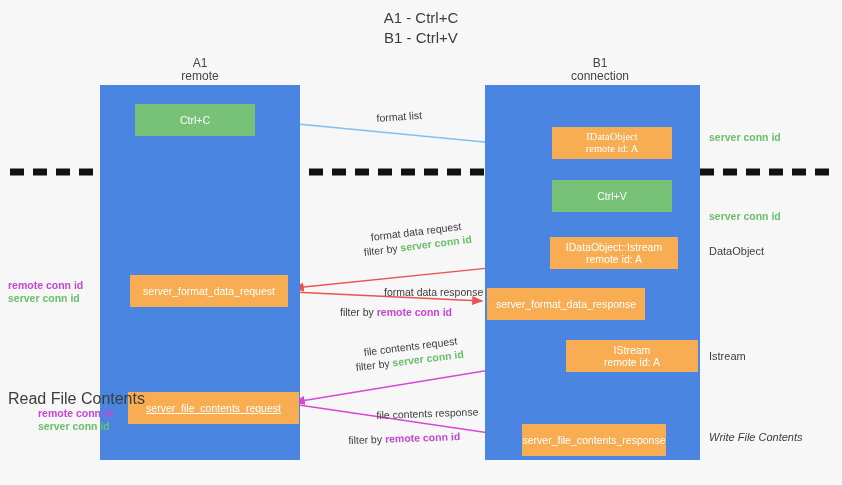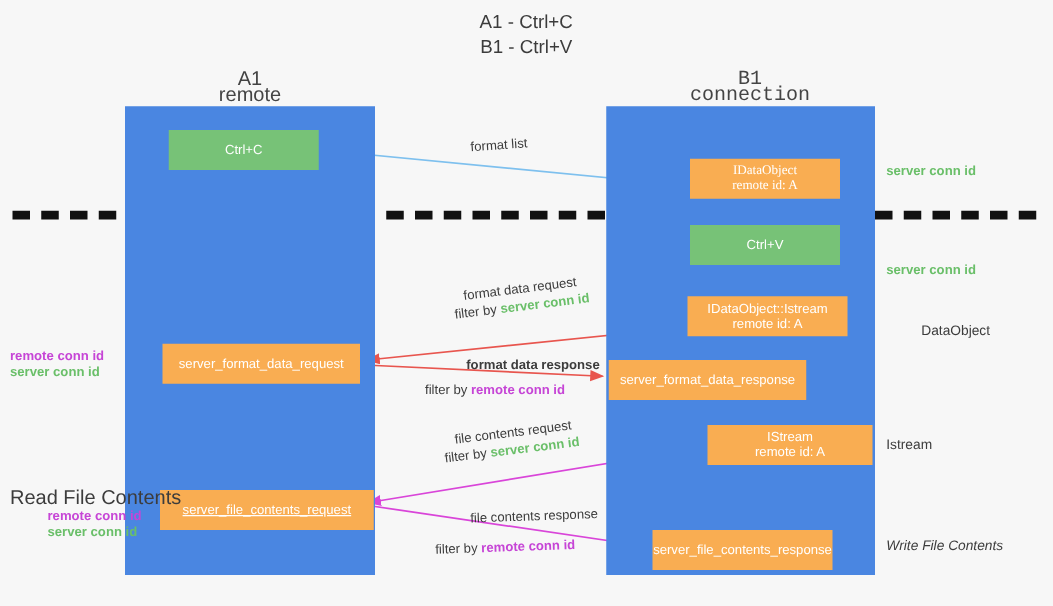--- a/index.html
+++ b/index.html
@@ -30,27 +30,27 @@
     text-align: center;
     font-size: 15px;
     line-height: 20px;
     color: #3c3c3c;
     white-space: pre-line;
   }
 
   
   .col-header {
     text-align: center;
-    font-size: 16px;
+    font-size: 12px;
     line-height: 13px;
     color: #444;
     white-space: pre-line;
   }
   #hdr-a1 { left: 100px; top: 57px; width: 200px; }
-  #hdr-b1 { left: 500px; top: 57px; width: 200px; font-family: Liberation Mono, monospace; }
+  #hdr-b1 { left: 500px; top: 57px; width: 200px; }
 
   
   .lane {
     background: #4a86e1;
   }
   #lane-a1 { left: 100px; top: 85px; width: 200px; height: 375px; }
   #lane-b1 { left: 485px; top: 85px; width: 215px; height: 375px; }
 
   
   .node {
@@ -83,41 +83,41 @@
   .annot {
     font-size: 10.5px;
     line-height: 13px;
   }
   .conn-green   { color: #6abf69; font-weight: bold; }
   .conn-magenta { color: #c645d6; font-weight: bold; }
   .plain        { color: #3c3c3c; font-weight: normal; }
 
   #a-servconn-1 { left: 709px; top: 131px; }
   #a-servconn-2 { left: 709px; top: 210px; }
-  #a-dataobject { left: 709px; top: 259px; font-size: 11px; color:#3c3c3c;margin-left:28px; }
+  #a-dataobject { left: 709px; top: 245px; font-size: 11px; color:#3c3c3c; }
   #a-istream    { left: 709px; top: 350px; font-size: 11px; color:#3c3c3c; }
   #a-writefile  { left: 709px; top: 431px; font-size: 11px; color:#3c3c3c;font-style:italic; }
 
   #a-left-conn  { left: 8px;  top: 279px; text-align: left; }
   #a-readfile   { left: 8px;  top: 392px; font-size: 16px; color: #3c3c3c; }
   #a-left-conn2 { left: 38px; top: 407px; text-align: left; }
 
   
   .edge-label {
     font-size: 10.5px;
     line-height: 14px;
     color: #3c3c3c;
     white-space: nowrap;
     transform-origin: left top;
   }
   #l-formatlist  { left: 376px; top: 111px; transform: rotate(-4deg); }
 
   #l-fdreq-1 { left: 370px; top: 230px; transform: rotate(-7deg); }
   #l-fdreq-2 { left: 363px; top: 245px; transform: rotate(-7deg); }
-  #l-fdres-1 { left: 373px; top: 285px; font-weight: bold; }
+  #l-fdres-1 { left: 384px; top: 285px; }
   #l-fdres-2 { left: 340px; top: 305px; }
 
   #l-fcreq-1 { left: 363px; top: 345px; transform: rotate(-7deg); }
   #l-fcreq-2 { left: 355px; top: 360px; transform: rotate(-7deg); }
   #l-fcres-1 { left: 376px; top: 408px; transform: rotate(-2deg); }
   #l-fcres-2 { left: 348px; top: 433px; transform: rotate(-2deg); }
 </style>
 </head>
 <body>
 

